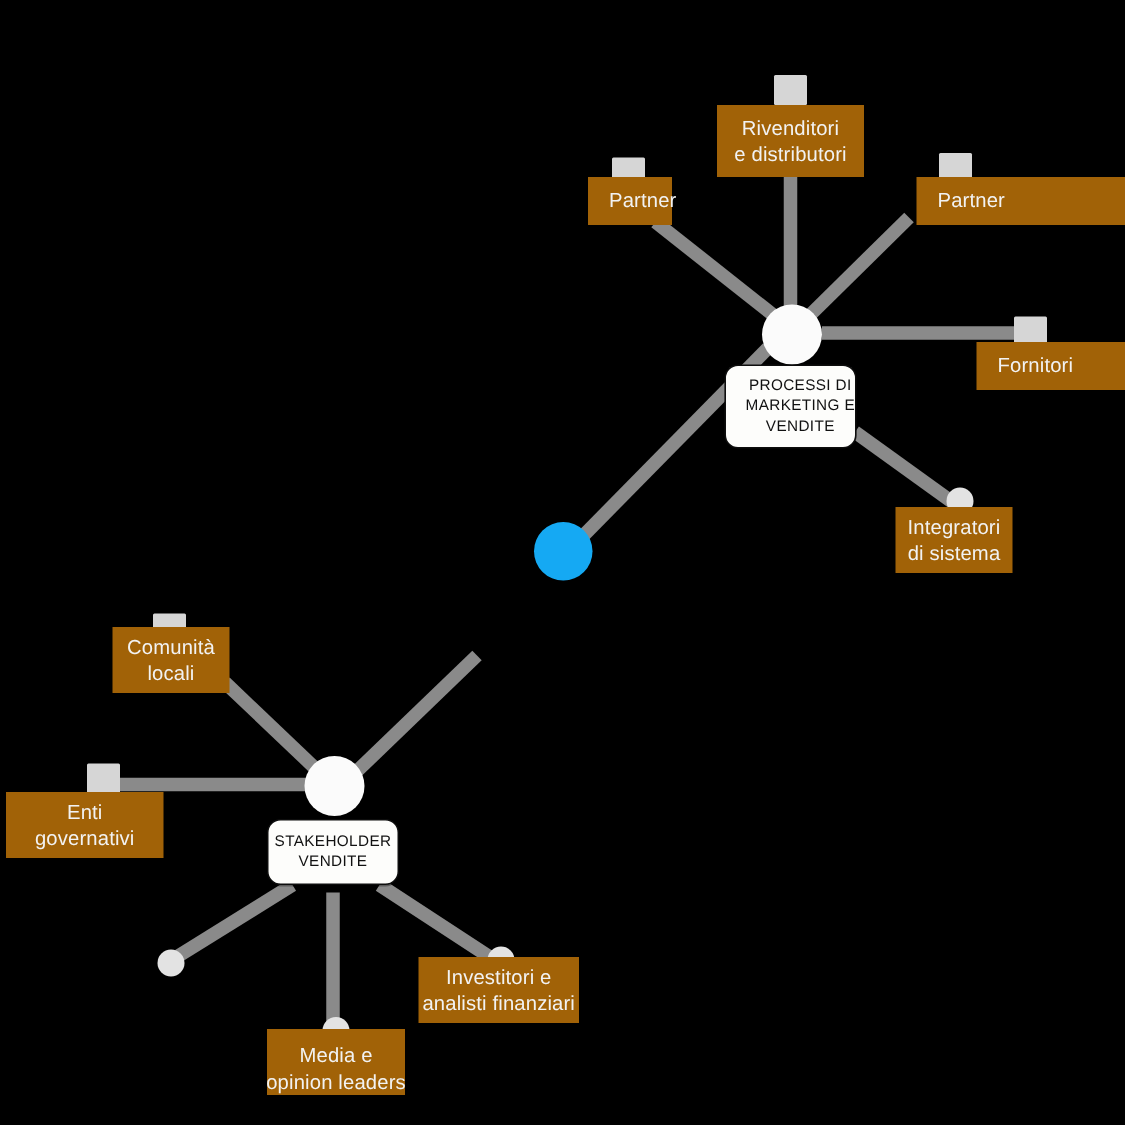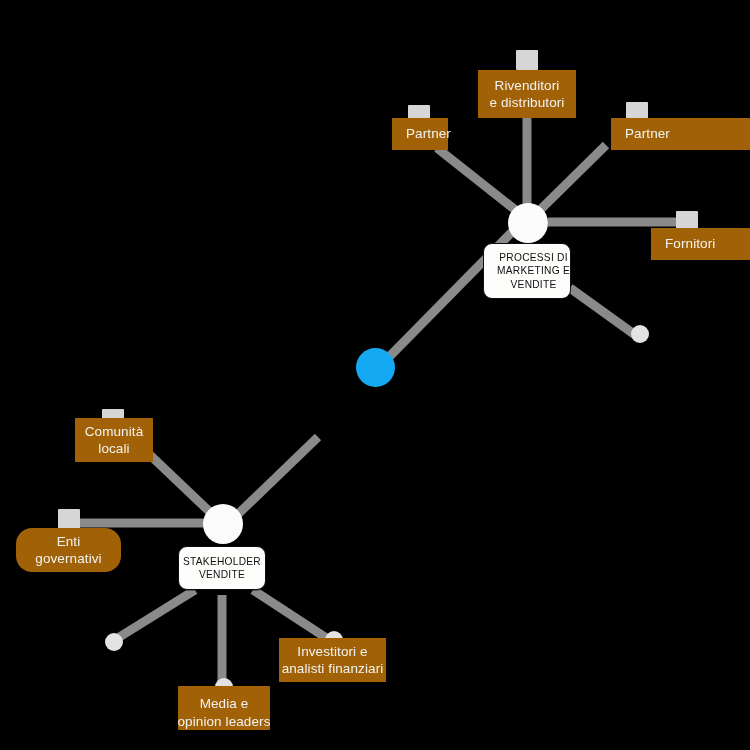--- a/index.html
+++ b/index.html
@@ -138,20 +138,26 @@
   <div class="node node-leaf align-left" style="left:611px; top:118px; width:139px; height:32px;">
     <span>Partner</span>
   </div>
 
   <div class="handle-sq" style="left:676px; top:211px;"></div>
   <div class="node node-leaf align-left" style="left:651px; top:228px; width:99px; height:32px;">
     <span>Fornitori</span>
   </div>
 
   <div class="tiny-dot" style="left:631px; top:325px; width:18px; height:18px;"></div>
+  <div class="node node-leaf" style="left:597px; top:338px; width:78px; height:44px;">
+    <div>
+      <div>Integratori</div>
+      <div>di sistema</div>
+    </div>
+  </div>
 
   <div class="handle-circle hub-circle" style="left:508px; top:203px;"></div>
 
   <div class="node node-branch" style="left:483px; top:243px; width:88px; height:56px;justify-content:flex-end;">
     <div>
       <div>PROCESSI DI</div>
       <div>MARKETING E</div>
       <div>VENDITE</div>
     </div>
   </div>
@@ -160,21 +166,21 @@
 
   <div class="handle-sq" style="left:102px; top:409px;"></div>
   <div class="node node-leaf" style="left:75px; top:418px; width:78px; height:44px;">
     <div>
       <div>Comunità</div>
       <div>locali</div>
     </div>
   </div>
 
   <div class="handle-sq" style="left:58px; top:509px;"></div>
-  <div class="node node-leaf" style="left:16px; top:528px; width:105px; height:44px;border-radius:16px;">
+  <div class="node node-leaf" style="left:4px; top:528px; width:105px; height:44px;">
     <div>
       <div>Enti</div>
       <div>governativi</div>
     </div>
   </div>
 
   <div class="tiny-dot" style="left:105px; top:633px; width:18px; height:18px;"></div>
 
   <div class="tiny-dot" style="left:215px; top:678px; width:18px; height:18px;"></div>
   <div class="node node-leaf" style="left:178px; top:686px; width:92px; height:44px;align-items:flex-end;">

